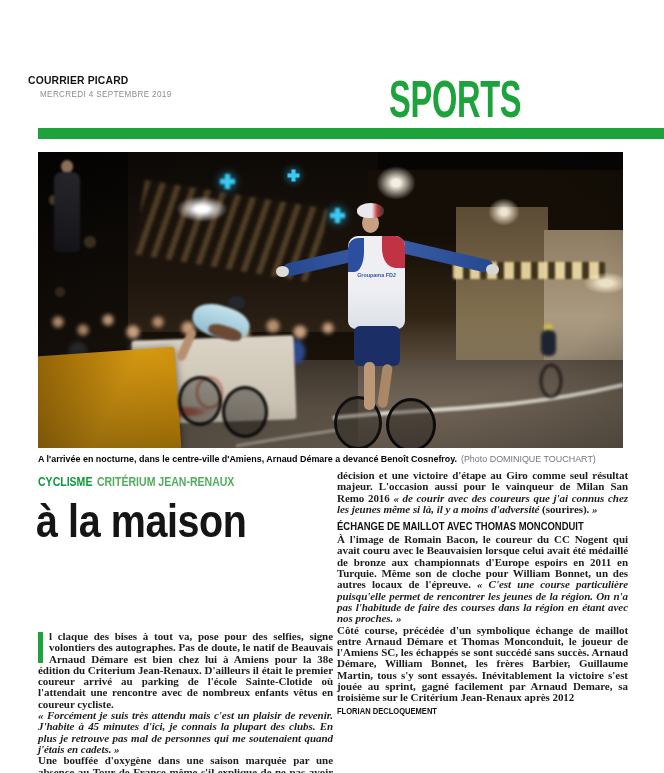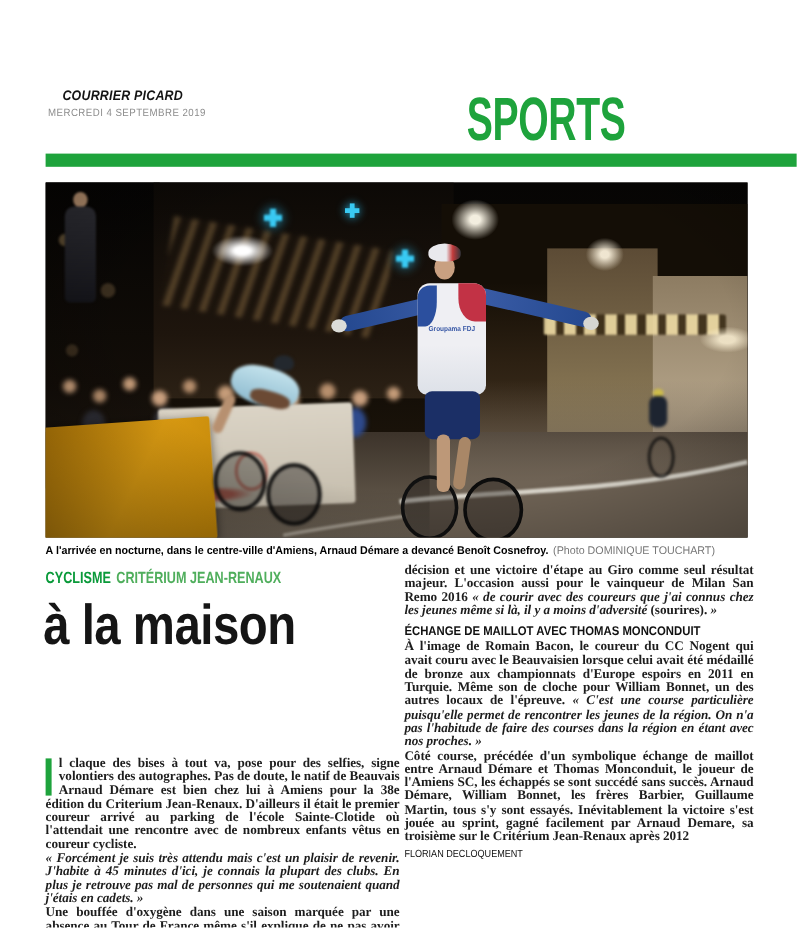--- a/index.html
+++ b/index.html
@@ -1,21 +1,21 @@
 <!DOCTYPE html>
 <html><head>
 <meta charset="utf-8">
 <style>
   html,body{margin:0;padding:0;width:664px;height:773px;background:#ffffff;overflow:hidden;}
   body{font-family:"Liberation Sans",sans-serif;position:relative;color:#111;}
   .abs{position:absolute;}
   .cond{display:inline-block;transform-origin:0 50%;}
 
   
-  .masthead{left:52px;top:74px;font-size:11.5px;font-weight:bold;letter-spacing:.2px;color:#141414;font-style:italic;}
+  .masthead{left:28px;top:74px;font-size:11.5px;font-weight:bold;letter-spacing:.2px;color:#141414;}
   .masthead .cond{transform:scaleX(.9);}
   .date{left:40px;top:89px;font-size:8.8px;color:#8c8c8c;letter-spacing:.4px;}
   .date .cond{transform:scaleX(.92);}
   .sports{left:389px;top:76px;font-size:51px;font-weight:700;color:#1ea33c;line-height:48px;}
   .sports .cond{transform:scaleX(.64);letter-spacing:-.5px;}
   .green-rule{left:38px;top:128px;width:626px;height:11px;background:#1ea33c;}
 
   
   .photo{left:38px;top:152px;width:585px;height:296px;overflow:hidden;background:#0b0805;}
   .photo div,.photo svg,.photo span{position:absolute;}
@@ -131,21 +131,21 @@
   .dropbar{float:left;width:5px;height:31px;background:#1ea33c;margin:1px 6px 0 0;}
   .subhead{font-size:10.5px;font-weight:800;color:#111;margin:5px 0 2px;white-space:nowrap;}
   .subhead .cond{transform:scaleX(.9);}
   .p6-row{display:flex;align-items:flex-start;}
   .p6-left{width:146px;}
   .classement{width:150px;margin-left:auto;margin-top:7px;}
   .cl-title{font-size:10px;font-weight:800;color:#111;border-bottom:2px solid #2b2b2b;padding-bottom:3px;margin-bottom:4px;}
   .cl-title .cond{transform:scaleX(.9);}
   .cl-items{transform:scaleX(.94);transform-origin:0 0;}
   .cl-item{font-size:8.6px;color:#3a3a3a;line-height:12px;white-space:nowrap;}
-  .byline{font-size:8.6px;font-weight:400;color:#111;margin-top:2px;white-space:nowrap;}
+  .byline{font-size:8.6px;font-weight:700;color:#111;margin-top:2px;white-space:nowrap;}
   .byline .cond{transform:scaleX(.88);}
   .endmark{display:inline-block;width:7px;height:7px;background:#2aa43c;margin-left:3px;}
 </style>
 </head>
 <body>
 
 <div class="abs masthead"><span class="cond">COURRIER PICARD</span></div>
 <div class="abs date"><span class="cond">MERCREDI 4 SEPTEMBRE 2019</span></div>
 <div class="abs sports"><span class="cond">SPORTS</span></div>
 <div class="abs green-rule"></div>

